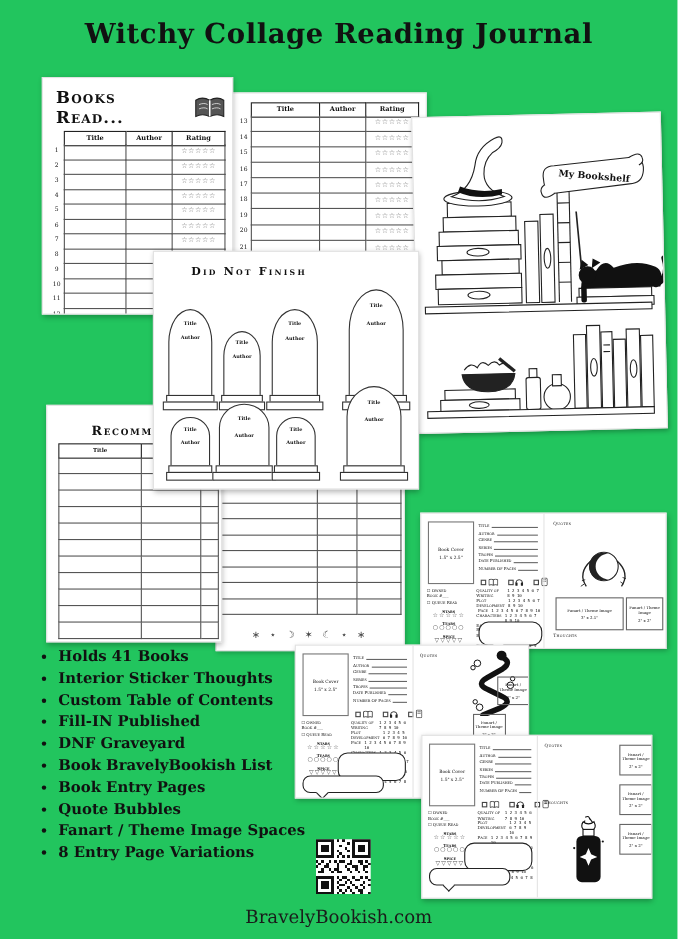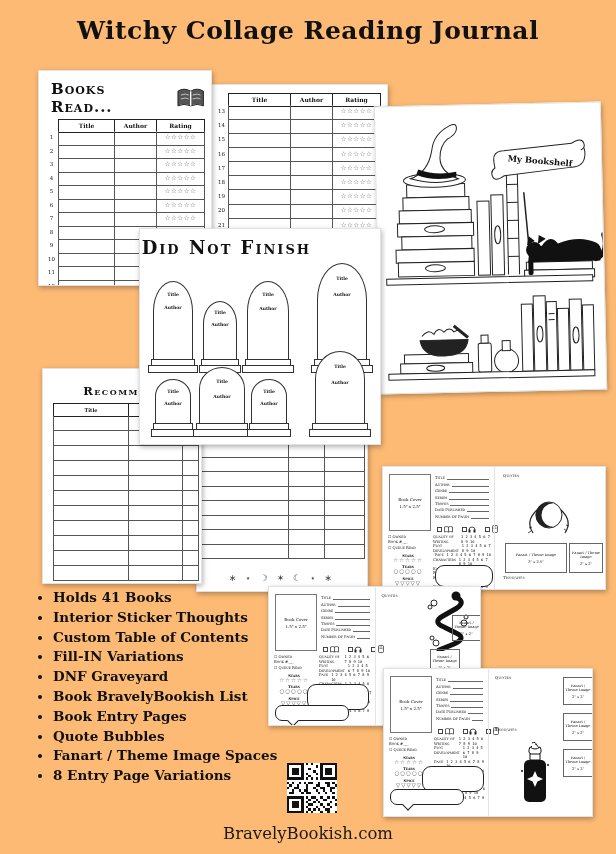--- a/index.html
+++ b/index.html
@@ -1,16 +1,16 @@
 <!DOCTYPE html>
 <html><head>
 <meta charset="utf-8">
 <style>
   html,body{margin:0;padding:0;background:#fff;}
-  #canvas{position:relative;width:616px;height:854px;background:#fdba74;overflow:hidden;
+  #canvas{position:relative;width:616px;height:854px;background:#22c55e;overflow:hidden;
           font-family:"DejaVu Serif",serif;color:#111;}
 
   .main-title{position:absolute;top:16px;left:0;width:100%;margin:0;text-align:center;
     font-size:25px;font-weight:bold;letter-spacing:.5px;font-family:"DejaVu Serif",serif;}
 
   .page{position:absolute;background:#fff;border:1px solid #e2e2e2;overflow:hidden;
         box-shadow:1px 2px 5px rgba(0,0,0,.3);}
 
   
   .br1{left:38px;top:70px;width:172px;height:214px;z-index:2;}
@@ -30,21 +30,21 @@
   .br-s{font-size:6.5px;color:#777;text-align:center;line-height:13.5px;
         font-family:"DejaVu Sans",sans-serif;letter-spacing:.5px;}
 
   
   .shelfpage{left:377px;top:104px;width:225px;height:286px;z-index:3;transform:rotate(-1.3deg);}
   .banner-label{position:absolute;left:120px;top:52px;width:88px;text-align:center;
     font-size:8.5px;font-weight:bold;transform:rotate(6deg);}
 
   
   .dnf{left:139px;top:228px;width:240px;height:215px;z-index:4;}
-  .g-title{margin-top:10px;width:72%;text-align:center;font-weight:bold;font-size:18px;
+  .g-title{margin-top:10px;width:72%;text-align:center;font-weight:bold;font-size:10px;
     font-variant:small-caps;letter-spacing:2px;line-height:17px;}
   .g-row{position:absolute;left:0;top:0;right:0;bottom:0;}
   .tomb{position:absolute;display:flex;flex-direction:column;align-items:center;}
   .tomb-stone{flex:1;width:100%;border:1px solid #333;background:#fff;
     border-radius:50% 50% 0 0/38% 38% 0 0;display:flex;flex-direction:column;align-items:center;}
   .tomb-stone span{font-size:4.5px;font-weight:bold;}
   .tomb-stone .t1{margin-top:26%;}
   .tomb-stone .t2{margin-top:22%;}
   .tomb-base1{width:112%;height:5px;border:1px solid #333;background:#fff;margin-top:-1px;}
   .tomb-base2{width:126%;height:6px;border:1px solid #333;background:#fff;margin-top:-1px;}
@@ -968,21 +968,21 @@
         <span>2" x 2"</span>
       </div>
     </div>
   </div>
 
   <div class="features">
     <ul>
         <li>Holds 41 Books</li>
         <li>Interior Sticker Thoughts</li>
         <li>Custom Table of Contents</li>
-        <li>Fill-IN Variations</li>
+        <li>Fill-IN Published</li>
         <li>DNF Graveyard</li>
         <li>Book BravelyBookish List</li>
         <li>Book Entry Pages</li>
         <li>Quote Bubbles</li>
         <li>Fanart / Theme Image Spaces</li>
         <li>8 Entry Page Variations</li>
       </ul>
   </div>
 
   <div class="qr">

